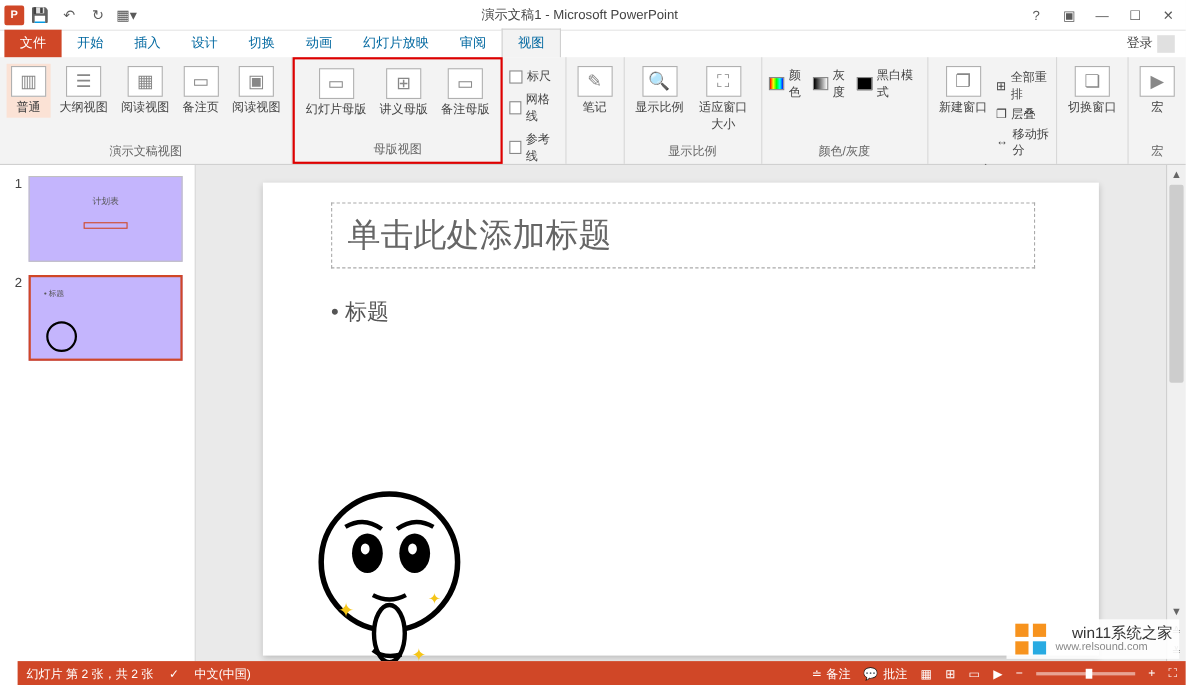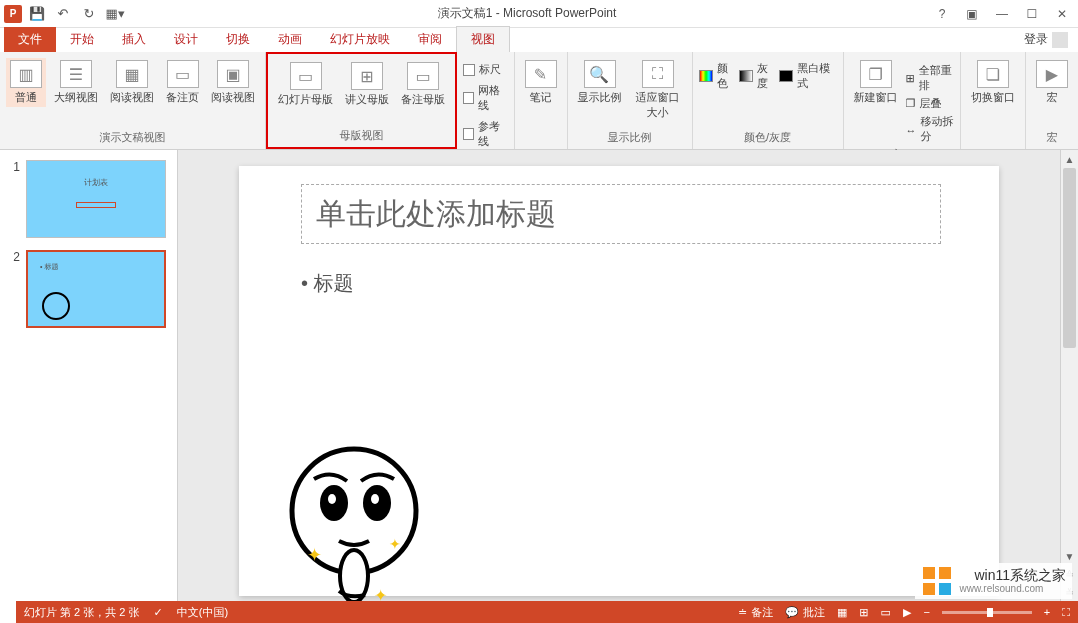--- a/index.html
+++ b/index.html
@@ -7,21 +7,21 @@
     
     .titlebar { height: 28px; background: #fff; display: flex; align-items: center; border-bottom: 1px solid #e1e1e1; }
     .tb-left { display: flex; align-items: center; gap: 4px; padding-left: 4px; }
     .app-icon { width: 18px; height: 18px; background: #d04727; color: #fff; font-size: 10px; font-weight: bold; display: flex; align-items: center; justify-content: center; border-radius: 2px; }
     .qat-btn { width: 22px; height: 22px; display: flex; align-items: center; justify-content: center; font-size: 13px; color: #5a5a5a; cursor: pointer; }
     .tb-title { flex: 1; text-align: center; font-size: 12px; color: #444; }
     .tb-right { display: flex; align-items: center; gap: 2px; padding-right: 2px; }
     .win-btn { width: 28px; height: 24px; display: flex; align-items: center; justify-content: center; font-size: 12px; color: #5a5a5a; cursor: pointer; }
     
     .tabs { height: 24px; background: #fff; display: flex; align-items: flex-end; padding-left: 4px; }
-    .tab { padding: 4px 14px; font-size: 12px; color: #b91c1c; cursor: pointer; }
+    .tab { padding: 4px 14px; font-size: 12px; color: #0369a1; cursor: pointer; }
     .tab-file { background: #d04727; color: #fff; }
     .tab.active { background: #f3f3f3; border: 1px solid #d0d0d0; border-bottom: none; }
     .tab-login { margin-left: auto; padding: 4px 10px; font-size: 12px; color: #444; display:flex; align-items:center; gap:4px;}
     .avatar-box { width:16px; height:16px; background:#e0e0e0; display:inline-block;}
     
     .ribbon { height: 98px; background: #f3f3f3; border-bottom: 1px solid #d0d0d0; display: flex; }
     .rgroup { border-right: 1px solid #d8d8d8; padding: 2px 6px; display: flex; flex-direction: column; justify-content: flex-start; position: relative; }
     .rgroup-body { flex: 1; display: flex; align-items: flex-start; gap: 4px; padding-top: 4px; }
     .rgroup-label { font-size: 11px; color: #666; text-align: center; padding: 2px 0; }
     .rbtn-big { display: flex; flex-direction: column; align-items: center; gap: 2px; padding: 2px 4px; cursor: pointer; }
@@ -31,21 +31,21 @@
     .chk-row { display: flex; align-items: center; gap: 4px; font-size: 11px; color: #444; padding: 2px 0; }
     .chk-box { width: 12px; height: 12px; border: 1px solid #888; background:#fff; }
     .color-row { display: flex; align-items: center; gap: 4px; font-size: 11px; color: #444; padding: 1px 0; }
     .color-sw { width: 16px; height: 12px; border: 1px solid #888; }
     .mini-row { display: flex; align-items: center; gap: 4px; font-size: 11px; color: #444; padding: 1px 0; cursor:pointer;}
     
     .workarea { display: flex; height: 451px; position: relative; }
     .thumbs { width: 178px; background: #fff; border-right: 1px solid #d0d0d0; padding: 10px 8px; overflow-y: auto; }
     .thumb-row { display: flex; gap: 6px; margin-bottom: 12px; }
     .thumb-num { font-size: 12px; color: #444; width: 12px; text-align: right; }
-    .thumb { width: 140px; height: 78px; border: 1px solid #c0c0c0; background: #7dd3fc; position: relative; cursor: pointer; padding: 8px; }
+    .thumb { width: 140px; height: 78px; border: 1px solid #c0c0c0; background: #c4b5fd; position: relative; cursor: pointer; padding: 8px; }
     .thumb.selected { border: 2px solid #d04727; }
     .thumb-inner1 { font-size: 8px; color: #555; text-align: center; padding-top: 8px; }
     .thumb-inner1-line { width: 40px; height: 6px; border: 1px solid #d04727; margin: 14px auto 0; }
     .thumb2-bullet { font-size: 7px; color: #555; padding: 2px 4px; }
     .thumb2-face { width: 28px; height: 28px; border: 2px solid #000; border-radius: 50%; position: absolute; bottom: 6px; left: 14px; }
     
     .canvas-area { flex: 1; background: #eaeaea; position: relative; display: flex; align-items: flex-start; justify-content: center; padding: 16px 0; overflow: hidden; }
     .vscroll { width: 18px; background: #f0f0f0; border-left: 1px solid #d0d0d0; display:flex; flex-direction:column;}
     .scroll-arrow { height:18px; display:flex; align-items:center; justify-content:center; font-size:10px; color:#666; cursor:pointer;}
     .scroll-track { flex:1; position:relative;}

